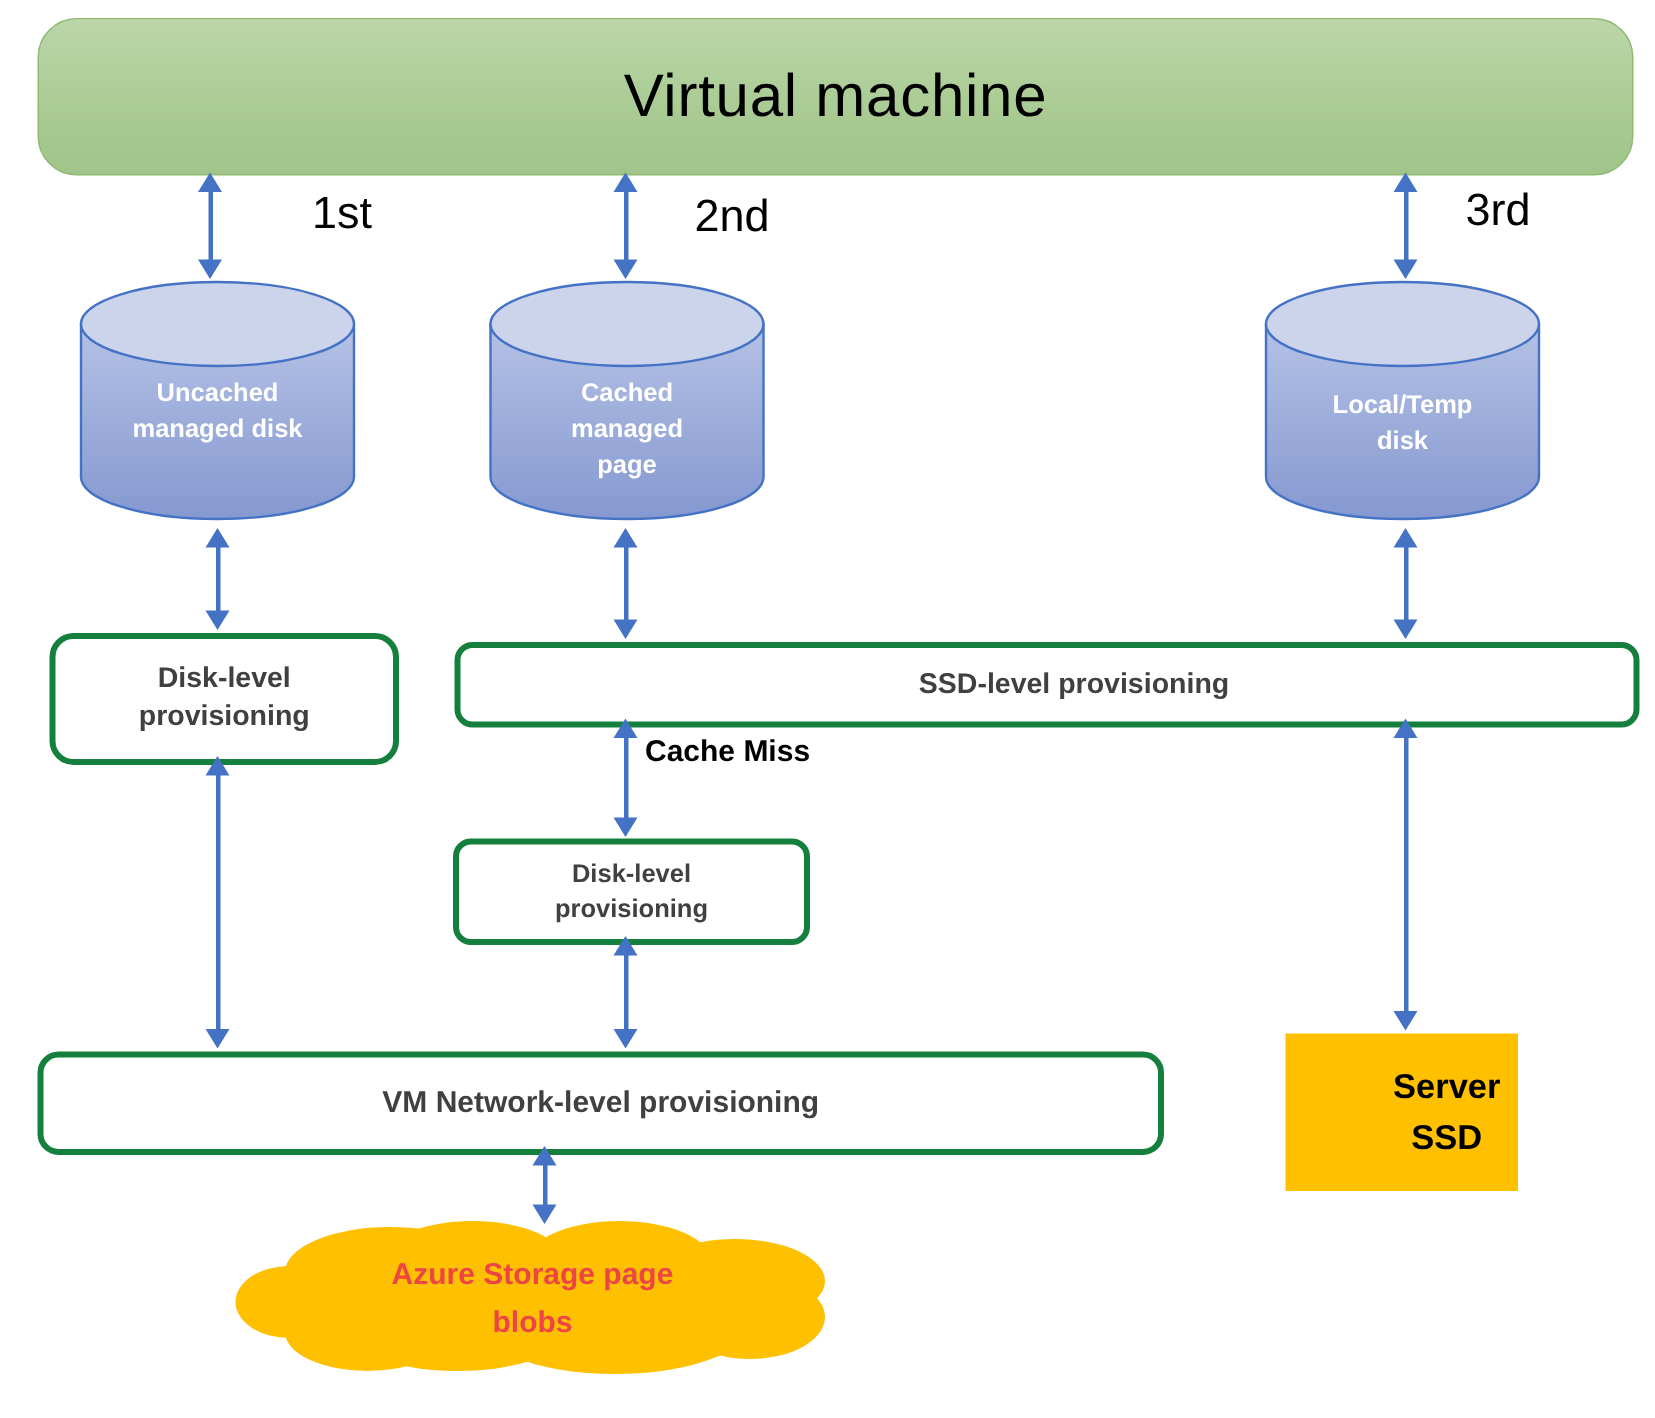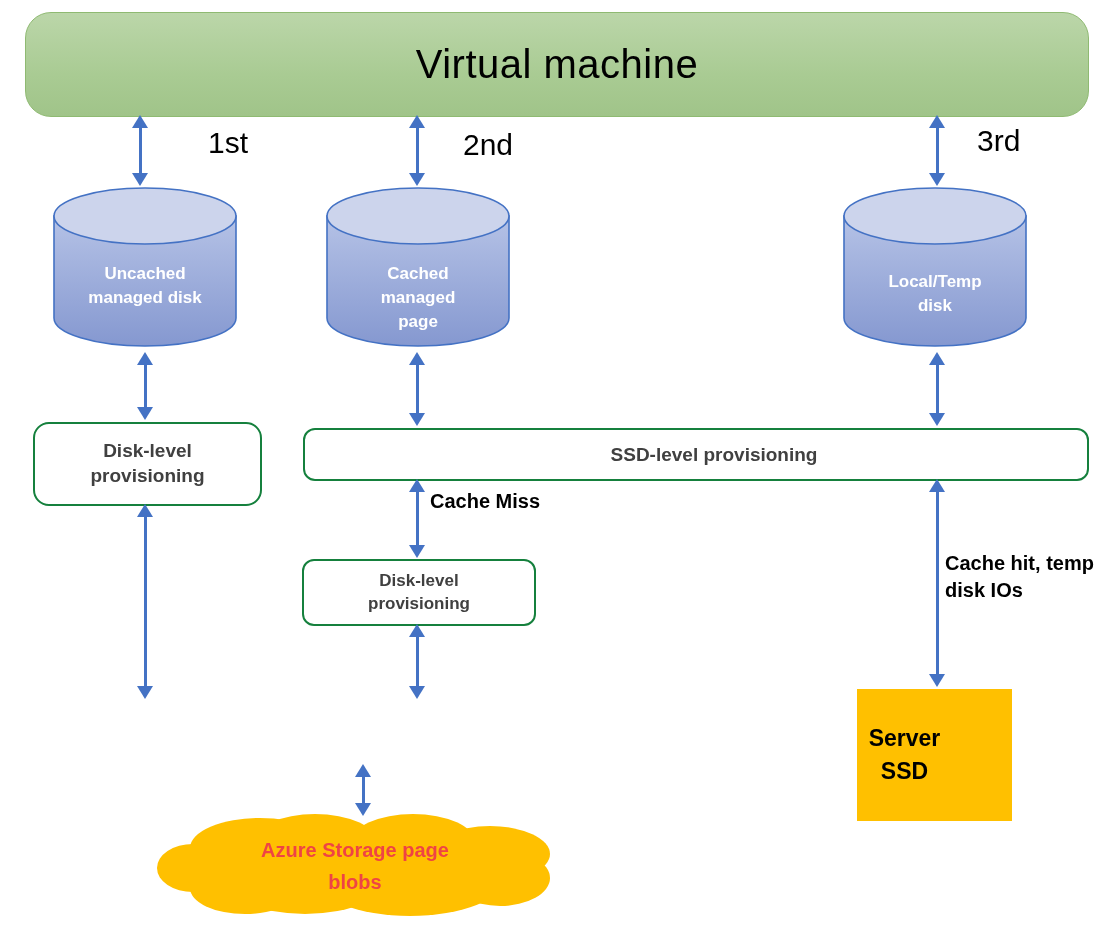--- a/index.html
+++ b/index.html
@@ -15,47 +15,47 @@
     font-size:40px;color:#000;letter-spacing:0.5px;
   }
 
   
   .cyl{position:absolute;width:186px;height:162px;}
   .cyl svg{position:absolute;left:0;top:0;}
   .cyl .cyl-label{
     position:absolute;left:0;right:0;top:64px;text-align:center;
     color:#ffffff;font-weight:bold;font-size:17px;line-height:1.4;
   }
-  .cyl .cyl-label .inner{width:116px;margin:12px auto;}
+  .cyl .cyl-label .inner{width:116px;margin:0 auto;}
 
   
   .pbox{
-    position:absolute;background:#ffffff;border:2px solid #15803d;
+    position:absolute;background:#ffffff;border:4px solid #15803d;
     display:flex;align-items:center;justify-content:center;text-align:center;
     color:#404040;font-weight:bold;
   }
 
   
   .ordinal{position:absolute;font-size:30px;color:#000;}
   .flabel{position:absolute;font-weight:bold;color:#000;font-size:20px;line-height:1.35;}
 
   
   .arrow-v{position:absolute;width:16px;}
   .arrow-v .shaft{position:absolute;left:6.5px;top:11px;bottom:11px;width:3px;background:#4472C4;}
   .arrow-v::before{content:'';position:absolute;top:0;left:0;
     border-left:8px solid transparent;border-right:8px solid transparent;
     border-bottom:13px solid #4472C4;}
   .arrow-v::after{content:'';position:absolute;bottom:0;left:0;
     border-left:8px solid transparent;border-right:8px solid transparent;
     border-top:13px solid #4472C4;}
 
   
   .server-ssd{
-    position:absolute;left:857px;top:689px;width:155px;height:132px;
-    background:#FFC000;display:flex;align-items:center;justify-content:flex-start;
+    position:absolute;left:857px;top:689px;width:155px;height:105px;
+    background:#FFC000;display:flex;align-items:center;justify-content:flex-end;
     text-align:center;font-weight:bold;font-size:23px;color:#000;line-height:1.45;
   }
   .server-ssd .inner{width:95px;}
 
   
   .cloud{position:absolute;left:155px;top:806px;width:400px;height:120px;}
   .cloud svg{position:absolute;left:0;top:0;}
   .cloud .cloud-label{
     position:absolute;left:80px;top:28px;width:240px;text-align:center;
     font-weight:bold;font-size:20px;color:#ef4444;line-height:1.6;
@@ -138,39 +138,41 @@
   </div>
 
   <div class="pbox" style="left:303px;top:428px;width:746px;height:49px;border-radius:12px;font-size:19px;padding-left:36px;">
     <div>SSD-level provisioning</div>
   </div>
 
   <div class="pbox" style="left:302px;top:559px;width:230px;height:63px;border-radius:12px;font-size:17px;line-height:1.3;">
     <div style="width:135px;">Disk-level provisioning</div>
   </div>
 
+  <div class="pbox" style="left:25px;top:701px;width:743px;height:61px;border-radius:14px;font-size:20px;">
+    <div>VM Network-level provisioning</div>
+  </div>
 
   <div class="arrow-v" style="left:137px;top:504px;height:195px;">
       <div class="shaft"></div>
     </div>
   <div class="arrow-v" style="left:409px;top:479px;height:79px;">
       <div class="shaft"></div>
     </div>
   <div class="arrow-v" style="left:409px;top:624px;height:75px;">
       <div class="shaft"></div>
     </div>
   <div class="arrow-v" style="left:929px;top:479px;height:208px;">
       <div class="shaft"></div>
     </div>
   <div class="arrow-v" style="left:355px;top:764px;height:52px;">
       <div class="shaft"></div>
     </div>
 
   <div class="flabel" style="left:430px;top:488px;">Cache Miss</div>
-  <div class="flabel" style="left:945px;top:550px;width:150px;">Cache hit, temp disk IOs</div>
 
   <div class="server-ssd">
     <div class="inner">Server SSD</div>
   </div>
 
   <div class="cloud">
     <svg width="400" height="120" viewBox="0 0 400 120">
       <g fill="#FFC000">
         <ellipse cx="38" cy="62" rx="36" ry="24"></ellipse>
         <ellipse cx="105" cy="42" rx="70" ry="30"></ellipse>

